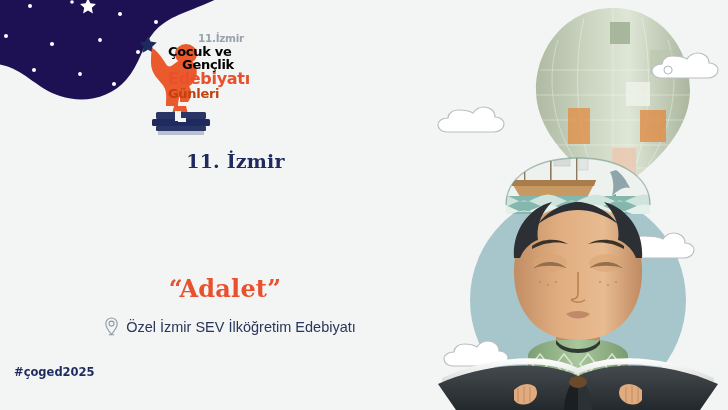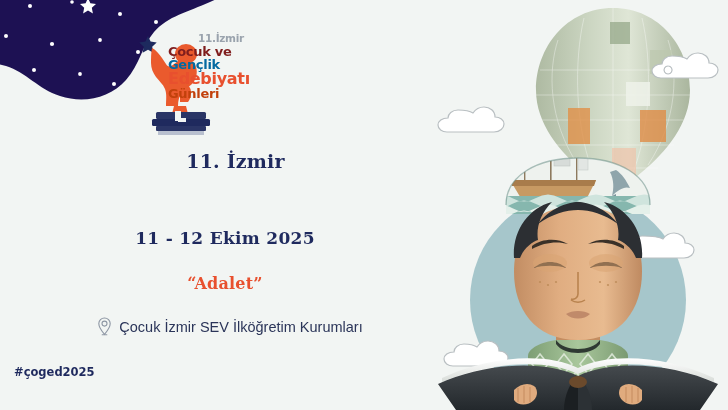--- a/index.html
+++ b/index.html
@@ -18,42 +18,42 @@
   }
 
   
   .sky-blob{position:absolute;left:-40px;top:-46px;width:310px;height:180px;}
 
   
   .logo{position:absolute;left:122px;top:24px;width:118px;height:112px;}
   .logo-text{position:absolute;left:168px;top:33px;width:80px;line-height:1.0;}
   .logo-line{display:block;font-family:"DejaVu Sans", sans-serif;font-weight:bold;letter-spacing:-0.3px;}
   .ll-1{font-size:10.5px;color:#9aa3ad;margin-bottom:1px;margin-left:30px;}
-  .ll-2{font-size:13px;color:#7f1d1d;}
-  .ll-3{font-size:13px;color:#0369a1;}
+  .ll-2{font-size:13px;color:#000000;}
+  .ll-3{font-size:13px;color:#000000;text-align:center;}
   .ll-4{font-size:16px;color:#e8502e;}
   .ll-5{font-size:13px;color:#c2410c;}
 
   
   .headline{
     position:absolute;left:0;top:148px;width:450px;
     text-align:center;color:#1f2a5e;
     font-family:"DejaVu Serif", serif;font-weight:bold;
   }
   .hl-1{font-size:19px;line-height:26px;letter-spacing:0.2px;margin-left:21px;}
   .hl-2{font-size:19px;line-height:26px;letter-spacing:0.2px;}
   .date{
     position:absolute;left:0;top:228px;width:450px;text-align:center;
     color:#1f2a5e;font-family:"DejaVu Serif", serif;font-weight:bold;
     font-size:17px;letter-spacing:0.3px;
   }
   .theme{
     position:absolute;left:0;top:274px;width:450px;text-align:center;
     color:#e8502e;font-family:"DejaVu Serif", serif;font-weight:bold;
-    font-size:16px;letter-spacing:0.2px;
+    font-size:24px;letter-spacing:0.2px;
   }
   .venue{
     position:absolute;left:0;top:317px;width:460px;
     display:flex;align-items:center;justify-content:center;gap:7px;
     color:#2b3559;font-family:"Liberation Sans", sans-serif;
     font-size:14.5px;
   }
   .pin{flex:0 0 auto;width:15px;height:19px;display:block;}
 
   
@@ -129,32 +129,31 @@
     <span class="logo-line ll-2">Çocuk ve</span>
     <span class="logo-line ll-3">Gençlik</span>
     <span class="logo-line ll-4">Edebiyatı</span>
     <span class="logo-line ll-5">Günleri</span>
   </div>
 
   <div class="headline">
     <div class="hl-1">11. İzmir</div>
   </div>
 
-  <div class="date">11 - 12 Ekim 2025</div>
 
   <div class="theme">“Adalet”</div>
 
   <div class="venue">
     <svg class="pin" viewBox="0 0 15 19">
       <path d="M7.5,1 C4.3,1 1.8,3.5 1.8,6.6 C1.8,10.8 7.5,17.4 7.5,17.4
                C7.5,17.4 13.2,10.8 13.2,6.6 C13.2,3.5 10.7,1 7.5,1 Z" fill="none" stroke="#8e97a4" stroke-width="1.1"></path>
       <circle cx="7.5" cy="6.6" r="2.5" fill="none" stroke="#8e97a4" stroke-width="1.1"></circle>
       <rect x="4.6" y="17.2" width="5.8" height="1" rx="0.5" fill="#8e97a4"></rect>
     </svg>
-    <span>Çocuk İzmir SEV İlköğretim Kurumları</span>
+    <span>Özel İzmir SEV İlköğretim Edebiyatı</span>
   </div>
 
   <div class="tags">
     <span>#çoged2025</span>
   </div>
 
   <svg class="art" viewBox="0 0 300 410">
     <defs>
       <linearGradient id="balloonG" x1="0" y1="0" x2="1" y2="0">
         <stop offset="0%" stop-color="#aebaa2"></stop>

